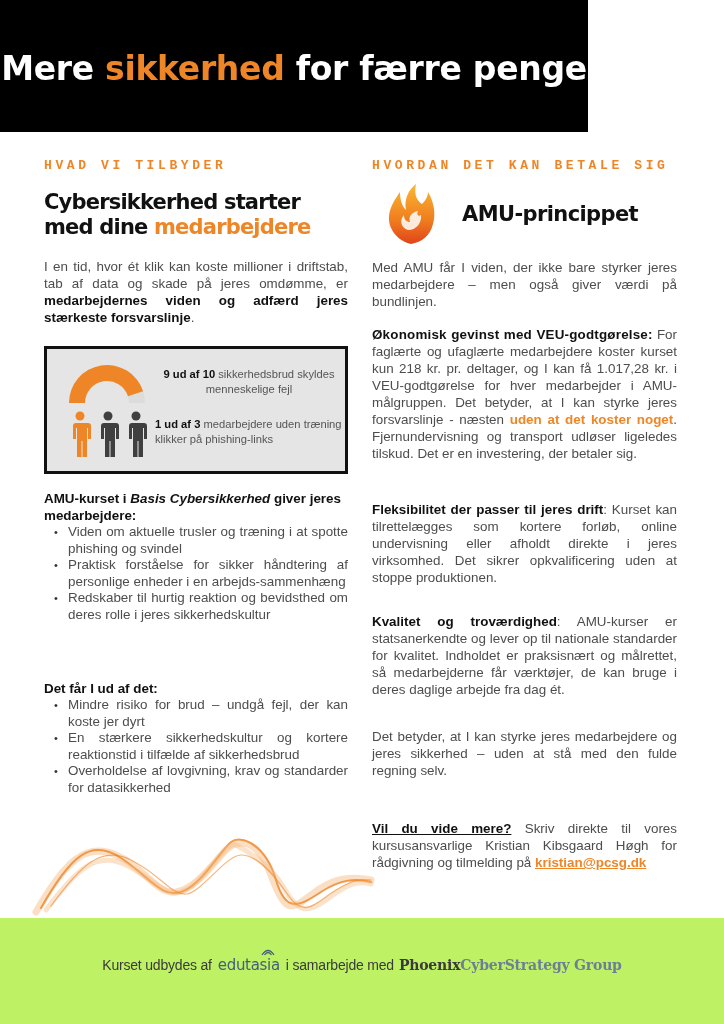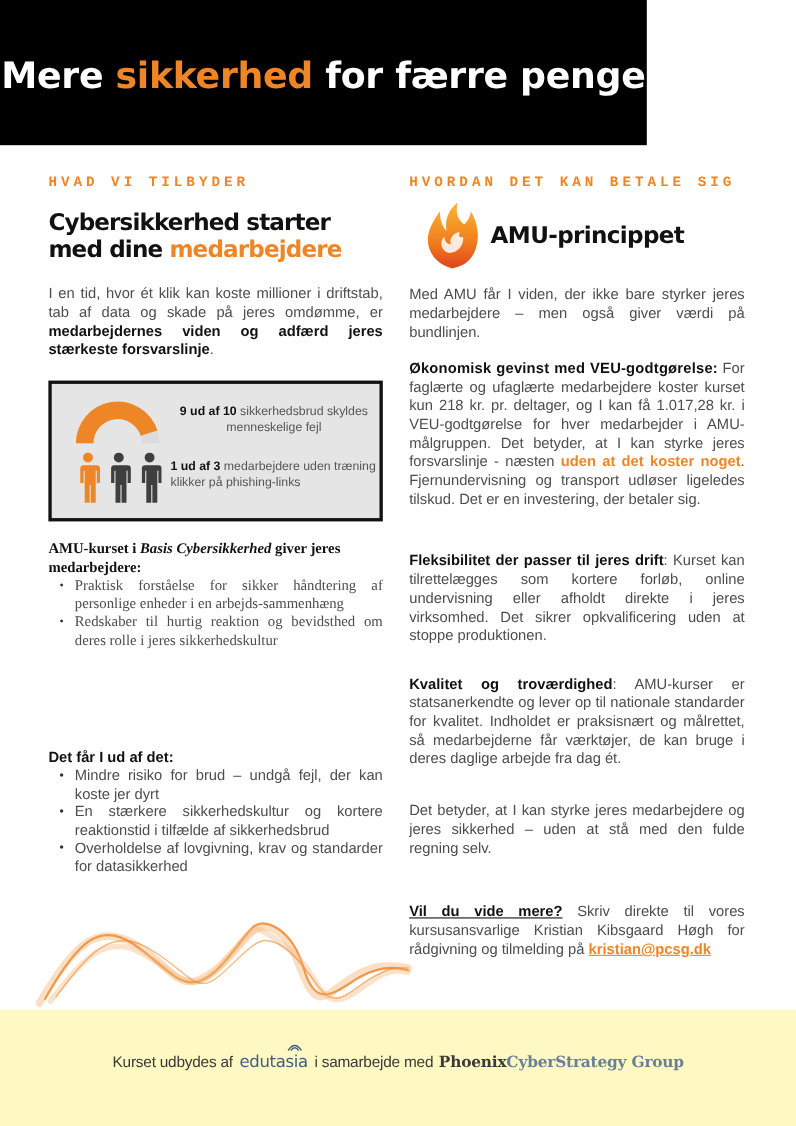--- a/index.html
+++ b/index.html
@@ -30,40 +30,40 @@
   .stat2 { position: absolute; left: 108px; top: 68px; width: 190px; font-size: 11.2px; line-height: 15px; color: #555; }
   .stat1 b, .stat2 b { color: #111; }
   .people { position: absolute; left: 22px; top: 62px; display: flex; gap: 6px; }
   .person { width: 22px; height: 48px; }
 
   .list-head { font-size: 13.4px; line-height: 17px; font-weight: bold; color: #111; }
   .list-head i { font-style: italic; }
   ul.bul { list-style: none; margin-left: 14px; }
   ul.bul li { position: relative; padding-left: 10px; font-size: 13.4px; line-height: 16.5px; color: #4d4d4d; text-align: justify; }
   ul.bul li::before { content: "•"; position: absolute; left: -4px; top: 0; color: #333; font-size: 11px; }
-  .sec1 { position: absolute; top: 358px; width: 304px; font-family: Liberation Serif, serif; }
+  .sec1 { position: absolute; top: 358px; width: 304px; }
   .sec2 { position: absolute; top: 548px; width: 304px; }
 
   .wave { position: absolute; left: 26px; top: 820px; width: 350px; height: 100px; }
 
   .logo-row { position: absolute; top: 50px; left: 14px; display: flex; align-items: center; }
   .flame { width: 50px; height: 64px; }
-  .logo-title { margin-left: 10px; font-family: "DejaVu Sans", sans-serif; font-weight: bold; font-size: 21px; color: #111; letter-spacing: -0.6px; }
+  .logo-title { margin-left: 26px; font-family: "DejaVu Sans", sans-serif; font-weight: bold; font-size: 21px; color: #111; letter-spacing: -0.6px; }
 
   .r-intro { position: absolute; top: 127px; width: 305px; }
   .r-econ { position: absolute; top: 194px; width: 305px; }
   .r-flex { position: absolute; top: 369px; width: 305px; }
   .r-qual { position: absolute; top: 467px; width: 305px; margin-top: 14px; }
   .r-conc { position: absolute; top: 596px; width: 305px; }
   .r-contact { position: absolute; top: 688px; width: 305px; }
   .orange { color: #ee8627 !important; font-weight: bold; }
   .u { text-decoration: underline; }
   .econ-head { color: #111; font-weight: bold; letter-spacing: 0.2px; }
 
-  .footer { position: absolute; left: 0; top: 918px; width: 724px; height: 106px; background: #fef9c3; }
+  .footer { position: absolute; left: 0; top: 918px; width: 724px; height: 106px; background: #bef264; }
   .footer-line { position: absolute; top: 38px; left: 0; width: 724px; display: flex; justify-content: center; align-items: baseline; font-size: 14px; color: #3a3a3a; white-space: nowrap; letter-spacing: -0.2px; }
   .edutasia { font-size: 15px; color: #43607a; margin: 0 6px; letter-spacing: -0.3px; position: relative; font-family: "DejaVu Sans", sans-serif; }
   .edutasia-arc { position: absolute; left: 43px; top: -10px; width: 14px; height: 10px; }
   .phoenix { font-family: "DejaVu Serif", serif; font-weight: bold; font-size: 14px; color: #3a3a3a; margin-left: 5px; }
   .cyber { font-family: "DejaVu Serif", serif; font-weight: bold; font-size: 14px; color: #6d7f95; margin-left: 0; }
 </style>
 </head>
 <body>
 
 <div class="header">
@@ -97,20 +97,21 @@
           <circle cx="11" cy="5" r="4.5" fill="#3f3f3f"></circle>
       <path d="M3 12 h16 a3 3 0 0 1 3 3 v13 h-3 v-11 h-1 v29 h-4.5 v-16 h-1 v16 h-4.5 v-29 h-1 v11 h-3 v-13 a3 3 0 0 1 3 -3 z" fill="#3f3f3f"></path>
         </svg>
       </div>
     <div class="stat2"><b>1 ud af 3</b><span> medarbejdere uden træning klikker på phishing-links</span></div>
   </div>
 
   <div class="sec1">
     <div class="list-head"><span>AMU-kurset i </span><i>Basis Cybersikkerhed</i><span> giver jeres medarbejdere:</span></div>
     <ul class="bul">
+      <li>Viden om aktuelle trusler og træning i at spotte phishing og svindel</li>
       <li>Praktisk forståelse for sikker håndtering af personlige enheder i en arbejds-sammenhæng</li>
       <li>Redskaber til hurtig reaktion og bevidsthed om deres rolle i jeres sikkerhedskultur</li>
     </ul>
   </div>
 
   <div class="sec2">
     <div class="list-head">Det får I ud af det:</div>
     <ul class="bul">
       <li>Mindre risiko for brud – undgå fejl, der kan koste jer dyrt</li>
       <li>En stærkere sikkerhedskultur og kortere reaktionstid i tilfælde af sikkerhedsbrud</li>

